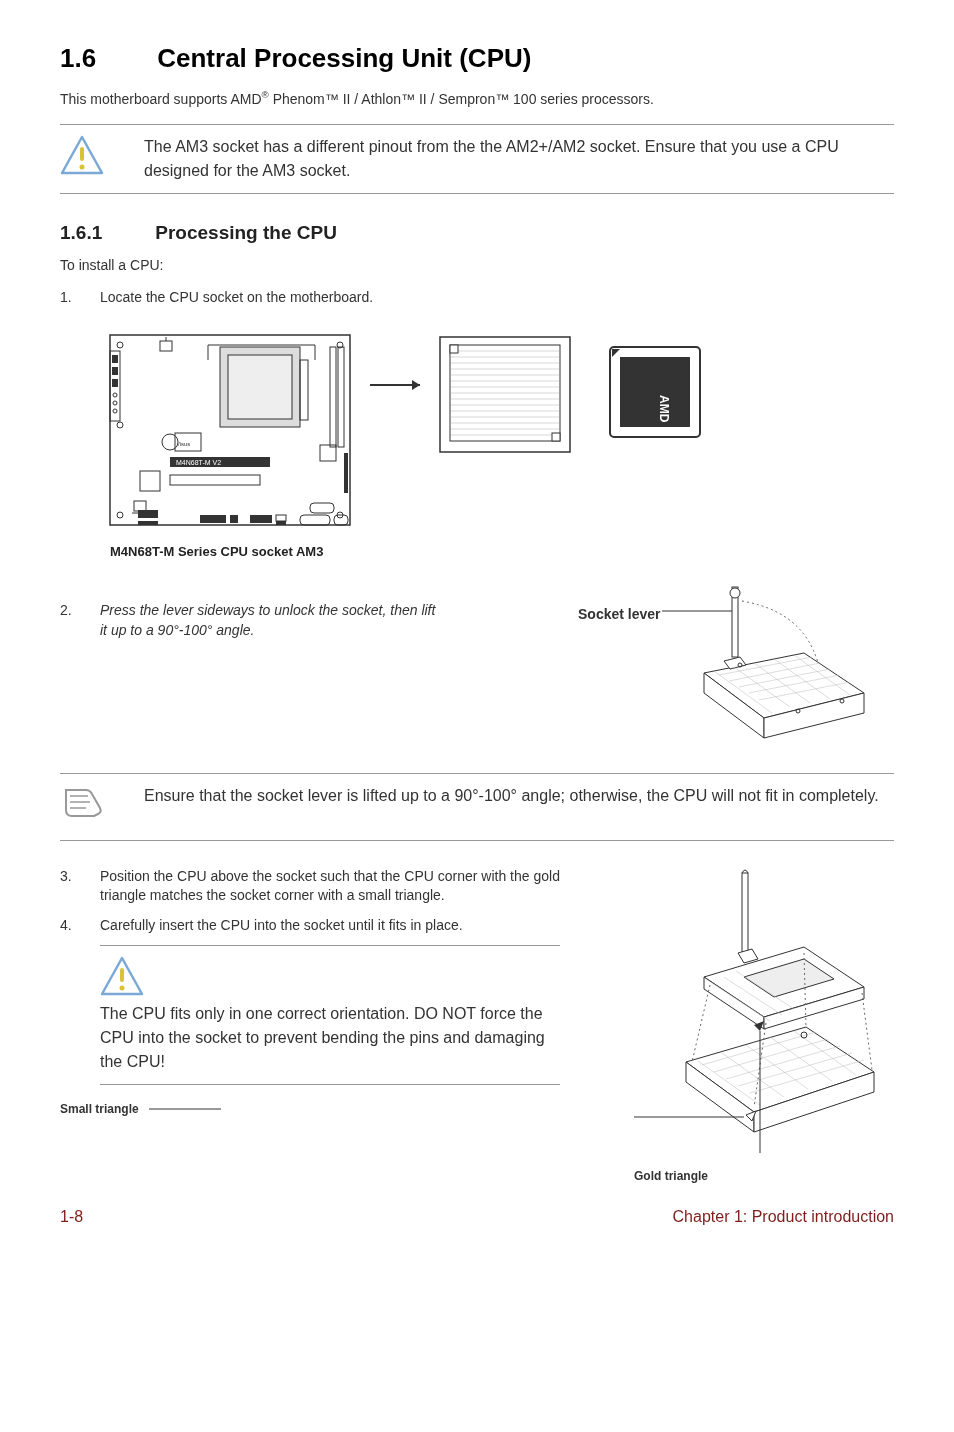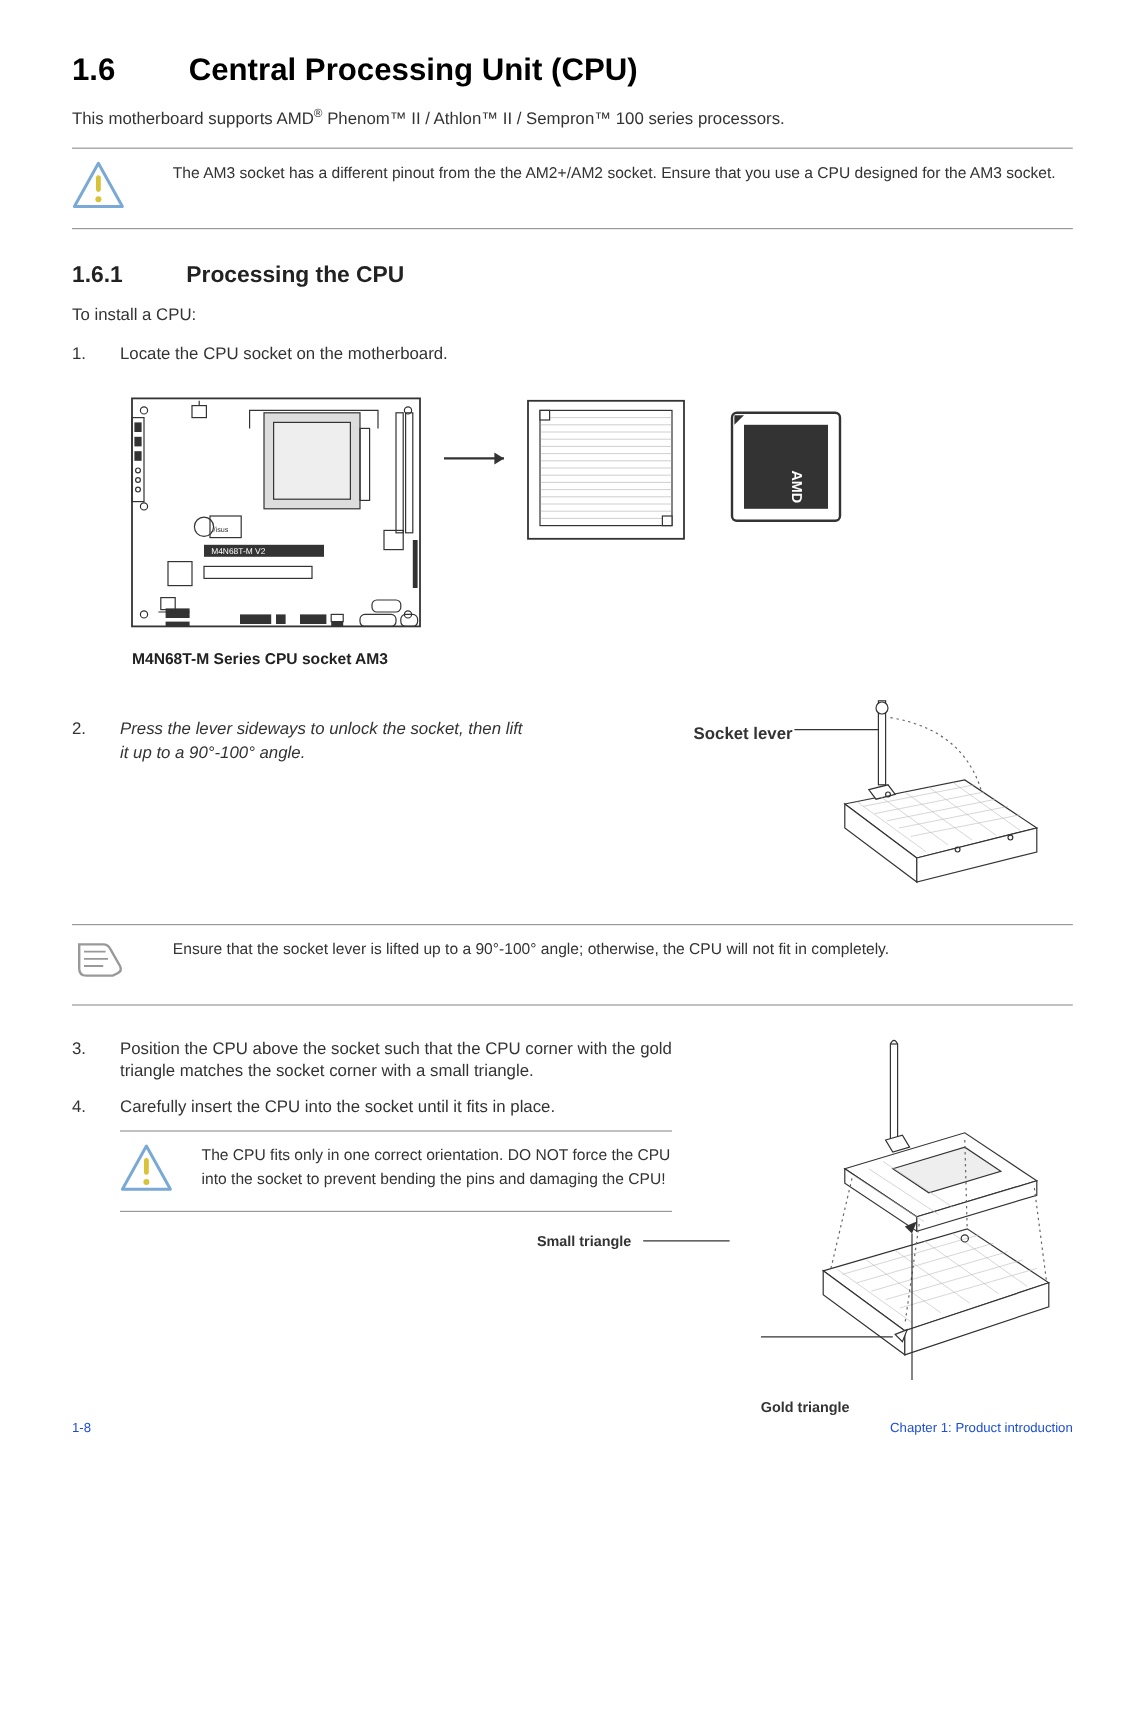--- a/index.html
+++ b/index.html
@@ -52,33 +52,34 @@
     border-bottom: 1px solid #999;
     padding: 10px 0;
     margin: 14px 0 26px 0;
   }
   .callout-inner {
     display: flex;
     align-items: flex-start;
     padding: 10px 0;
     margin: 6px 0 14px 0;
     width: 460px;
+    flex-direction: column;
   }
   .callout-icon {
     width: 44px;
     flex-shrink: 0;
     margin-right: 40px;
   }
   .callout-icon-narrow {
     width: 44px;
     flex-shrink: 0;
     margin-right: 24px;
   }
   .callout-text {
-    font-size: 13px;
+    font-size: 16px;
     line-height: 1.5;
   }
   ol.steps {
     list-style: none;
     padding-left: 0;
   }
   ol.steps > li {
     display: flex;
     margin-bottom: 10px;
   }
@@ -127,22 +128,23 @@
   }
   .annot {
     position: absolute;
     font-size: 14px;
     font-weight: bold;
     white-space: nowrap;
   }
   .footer {
     display: flex;
     justify-content: space-between;
-    font-size: 11px;
-    color: #1d4ed8;
+    font-size: 16px;
+    color: #7f1d1d;
+    margin-top: 20px;
   }
   .line-top-bottom {
     border-top: 1px solid #999;
     border-bottom: 1px solid #999;
   }
 </style>
 </head>
 <body>
 
 <h1>
@@ -349,21 +351,21 @@
       <div class="callout-icon-narrow">
         <svg viewBox="0 0 44 40" width="44" height="40">
           <polygon points="22,2 42,38 2,38" fill="none" stroke="#7aa9d6" stroke-width="2.5" stroke-linejoin="round"></polygon>
           <rect x="20" y="12" width="4" height="14" rx="2" fill="#d8c23a"></rect>
           <circle cx="22" cy="32" r="2.5" fill="#d8c23a"></circle>
         </svg>
       </div>
       <div class="callout-text">The CPU fits only in one correct orientation. DO NOT force the CPU into the socket to prevent bending the pins and damaging the CPU!</div>
     </div>
 
-    <div style="text-align:right; padding-right:10px;">
+    <div style="text-align:left; padding-right:10px;">
       <span class="label-text">Small triangle</span>
       <svg width="80" height="12" style="vertical-align:middle;">
         <line x1="6" y1="6" x2="78" y2="6" stroke="#333" stroke-width="1"></line>
       </svg>
     </div>
   </div>
 
   <div class="bottom-right">
     <svg width="260" height="300" viewBox="0 0 260 300">
 

